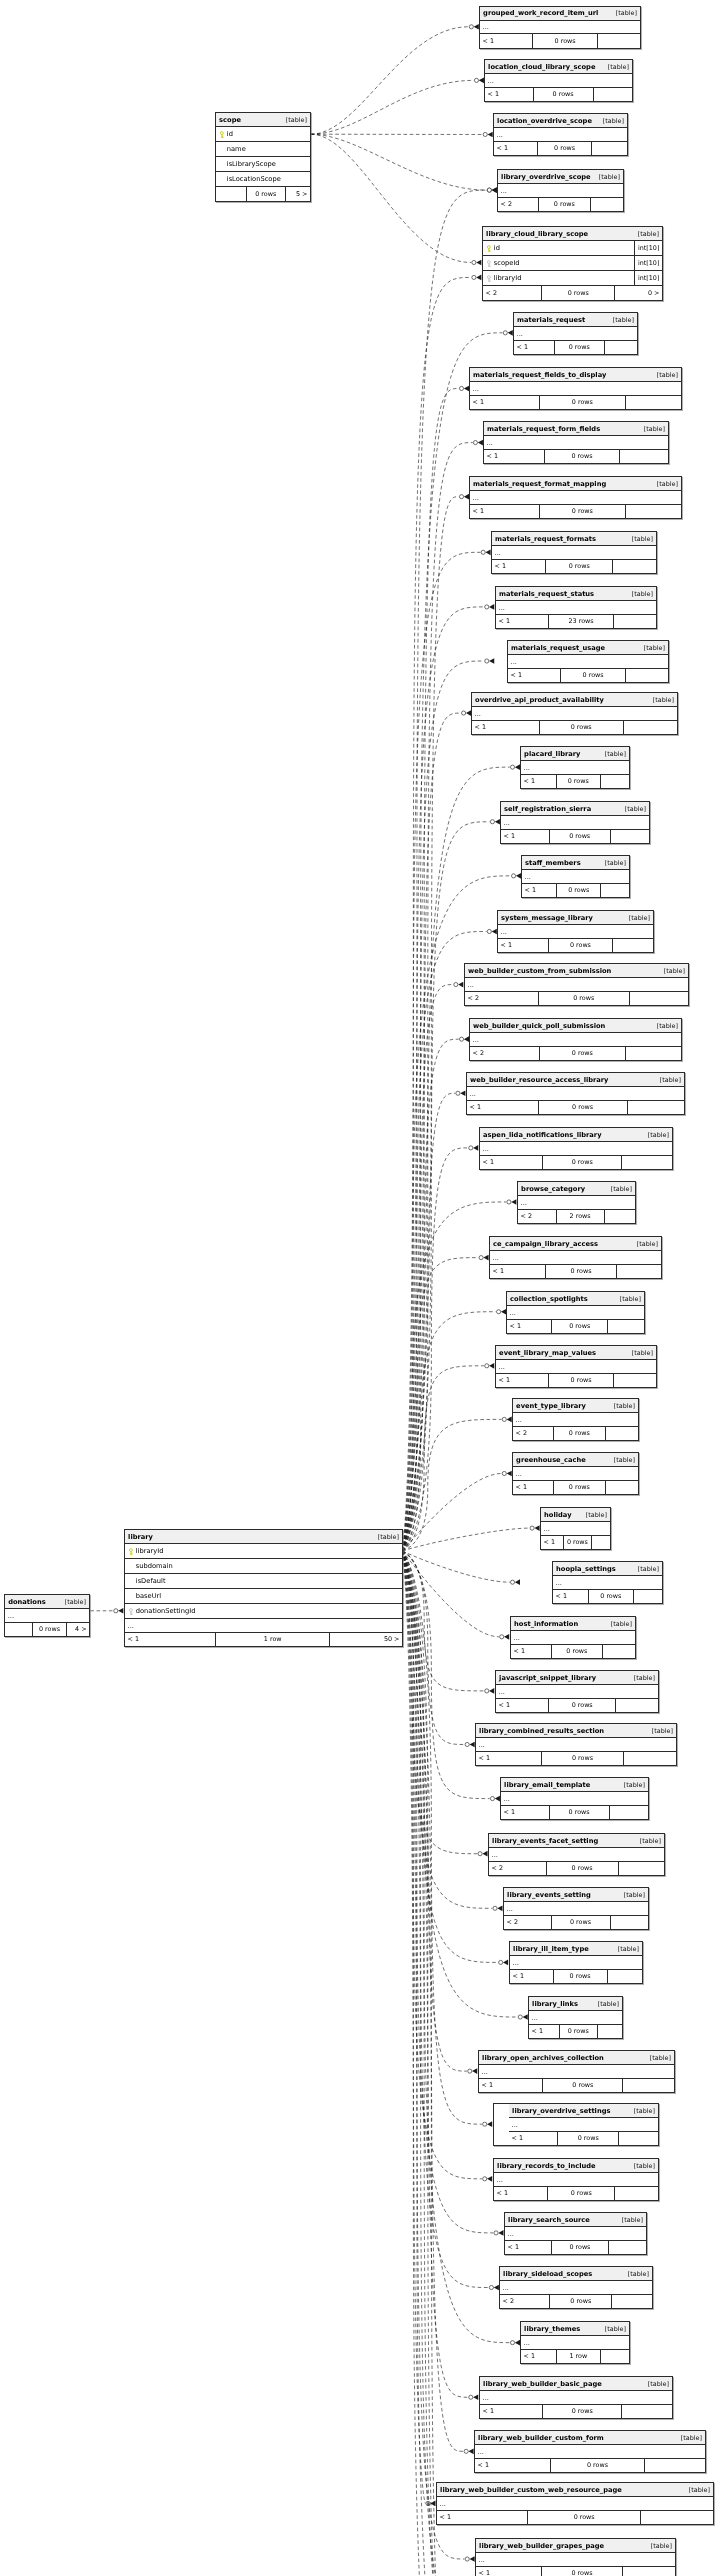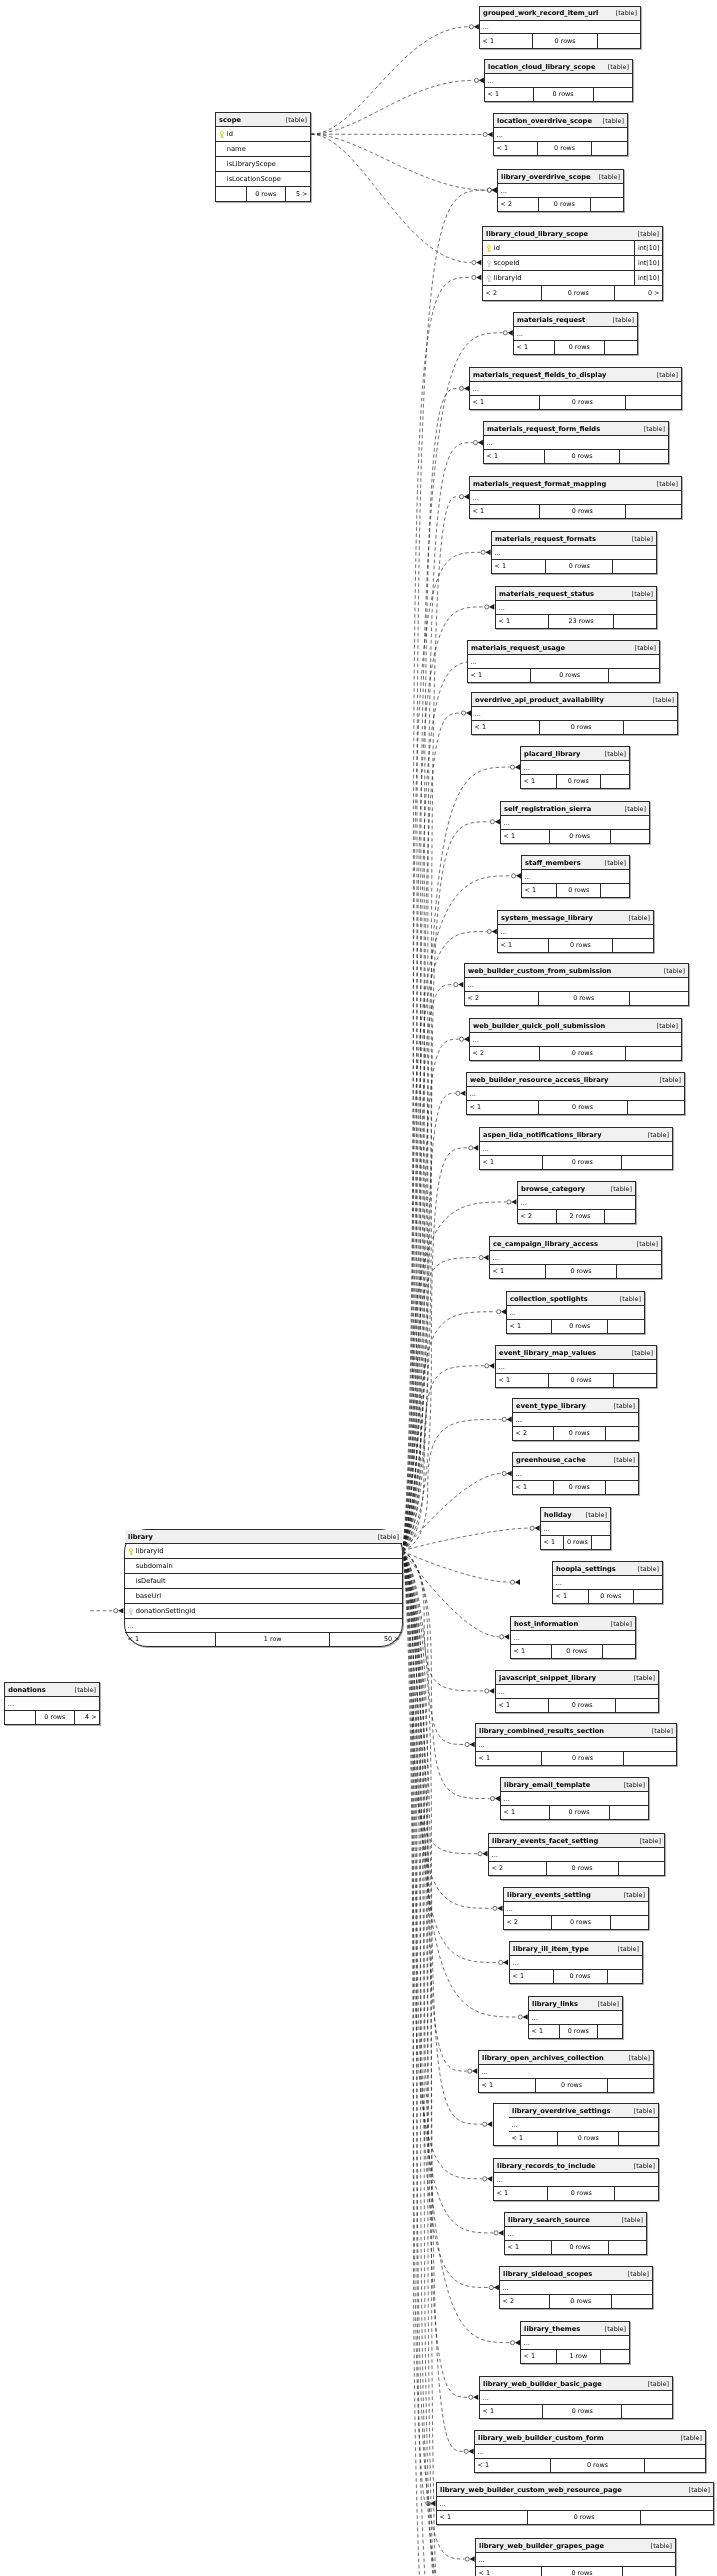--- a/index.html
+++ b/index.html
@@ -228,21 +228,21 @@
         <div class="row">
           <span class="keyi"></span>
           <span class="cname">isLocationScope</span>
         </div>
         <div class="ftr">
           <span class="fl"></span>
           <span class="fc">0 rows</span>
           <span class="fr">5 &gt;</span>
         </div>
       </div>
-      <div class="tbl" style="left: 124px; top: 1529px; width: 279px; border-radius: 23px;">
+      <div class="tbl" style="left: 124px; top: 1529px; width: 279px;">
         <div class="hdr">
           <span class="tname">library</span>
           <span class="badge">[table]</span>
         </div>
         <div class="row">
           <span class="keyi">
             <svg width="5.7" height="7.7" viewBox="0 0 11 15">
               <circle cx="5.5" cy="4.1" r="2.8" fill="none" stroke="#c9ca00" stroke-width="1.7"></circle>
               <line x1="5.5" y1="6.9" x2="5.5" y2="14" stroke="#c9ca00" stroke-width="1.7"></line>
               <line x1="5.5" y1="10" x2="8.7" y2="10" stroke="#c9ca00" stroke-width="1.7"></line>
@@ -274,21 +274,21 @@
           </span>
           <span class="cname">donationSettingId</span>
         </div>
         <div class="row dots">...</div>
         <div class="ftr">
           <span class="fl">&lt; 1</span>
           <span class="fc">1 row</span>
           <span class="fr">50 &gt;</span>
         </div>
       </div>
-      <div class="tbl" style="left: 4.1px; top: 1682px; width: 96px;">
+      <div class="tbl" style="left: 4.1px; top: 1594px; width: 86px;">
         <div class="hdr">
           <span class="tname">donations</span>
           <span class="badge">[table]</span>
         </div>
         <div class="row dots">...</div>
         <div class="ftr">
           <span class="fl"></span>
           <span class="fc">0 rows</span>
           <span class="fr">4 &gt;</span>
         </div>
@@ -453,21 +453,21 @@
           <span class="tname">materials_request_status</span>
           <span class="badge">[table]</span>
         </div>
         <div class="row dots">...</div>
         <div class="ftr">
           <span class="fl">&lt; 1</span>
           <span class="fc">23 rows</span>
           <span class="fr"></span>
         </div>
       </div>
-      <div class="tbl" style="left: 467px; top: 640px; width: 193px;">
+      <div class="tbl" style="left: 507px; top: 640px; width: 162px;">
         <div class="hdr">
           <span class="tname">materials_request_usage</span>
           <span class="badge">[table]</span>
         </div>
         <div class="row dots">...</div>
         <div class="ftr">
           <span class="fl">&lt; 1</span>
           <span class="fc">0 rows</span>
           <span class="fr"></span>
         </div>
@@ -765,21 +765,21 @@
           <span class="tname">library_links</span>
           <span class="badge">[table]</span>
         </div>
         <div class="row dots">...</div>
         <div class="ftr">
           <span class="fl">&lt; 1</span>
           <span class="fc">0 rows</span>
           <span class="fr"></span>
         </div>
       </div>
-      <div class="tbl" style="left: 478px; top: 2050px; width: 176px;">
+      <div class="tbl" style="left: 478px; top: 2050px; width: 197px;">
         <div class="hdr">
           <span class="tname">library_open_archives_collection</span>
           <span class="badge">[table]</span>
         </div>
         <div class="row dots">...</div>
         <div class="ftr">
           <span class="fl">&lt; 1</span>
           <span class="fc">0 rows</span>
           <span class="fr"></span>
         </div>

